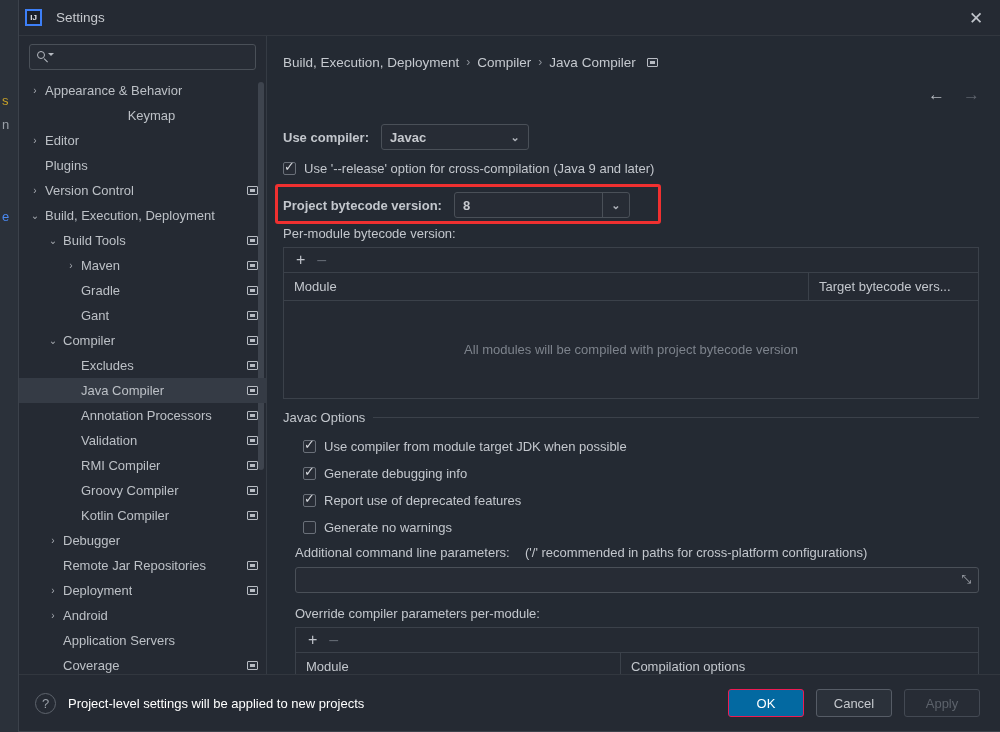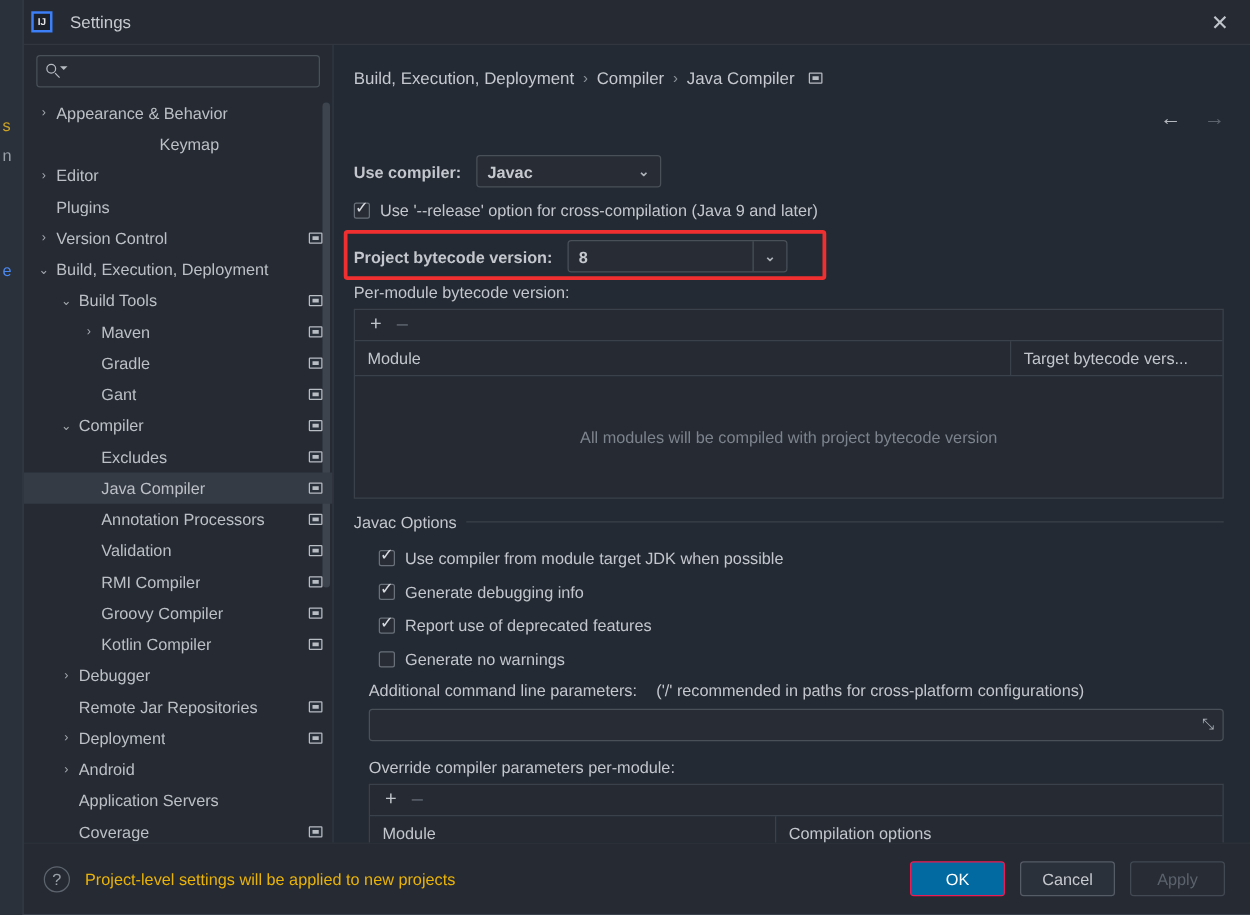--- a/index.html
+++ b/index.html
@@ -228,21 +228,21 @@
     padding: 0 20px 0 16px;
     background: #252a33;
   }
   .help-icon {
     width: 21px; height: 21px; border-radius: 50%;
     border: 1.3px solid #5e646d; color: #9aa0a8;
     display: flex; align-items: center; justify-content: center;
     font-size: 13px; cursor: pointer; flex: 0 0 21px;
   }
   .footer-note {
-    margin-left: 12px; color: #eab308; font-size: 13px;
+    margin-left: 12px; color: #ffffff; font-size: 13px;
   }
   .footer-buttons { margin-left: auto; display: flex; gap: 12px; }
   .btn {
     height: 28px; min-width: 76px; padding: 0 16px;
     border-radius: 3px; font-size: 13px;
     display: flex; align-items: center; justify-content: center;
     cursor: pointer;
     font-family: "Liberation Sans", sans-serif;
   }
   .btn.primary { background: #0369a1; color: #ffffff; border: 1px solid #ed1b53; }

